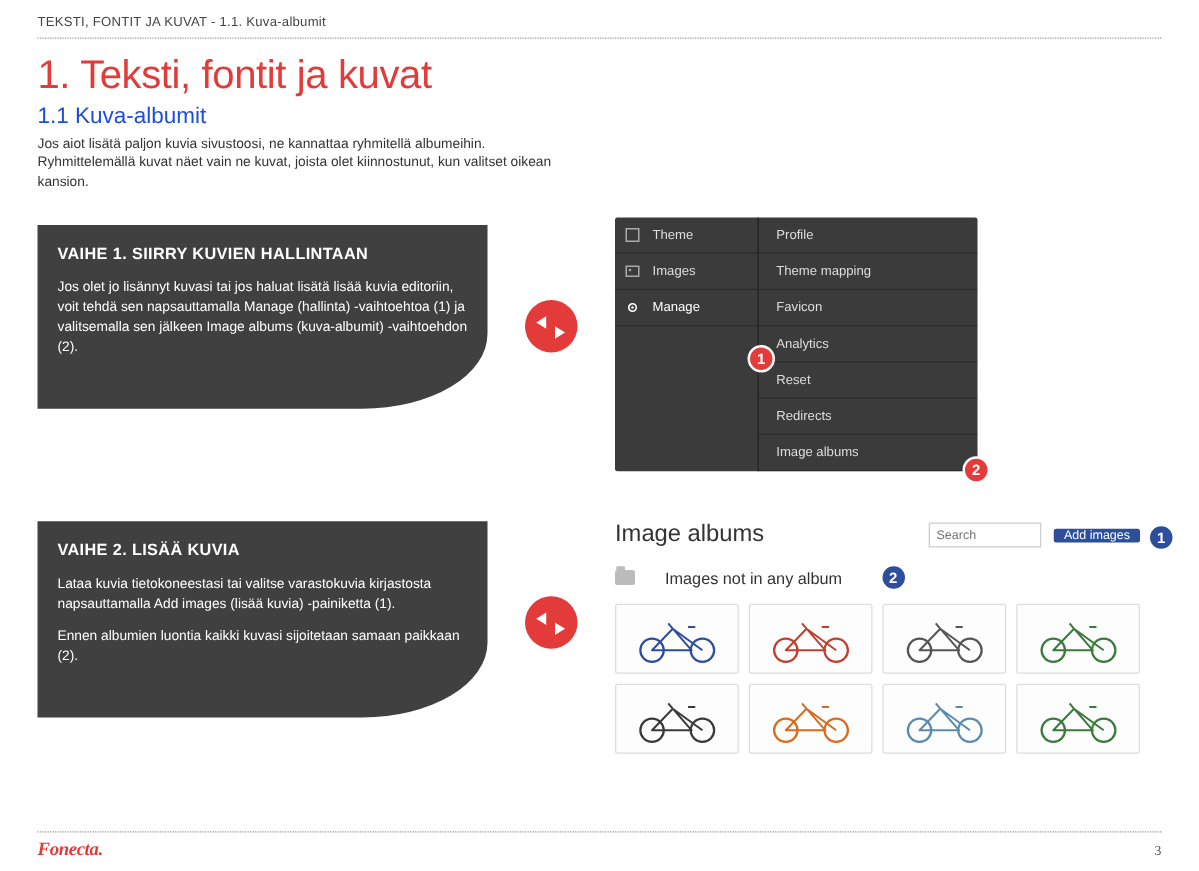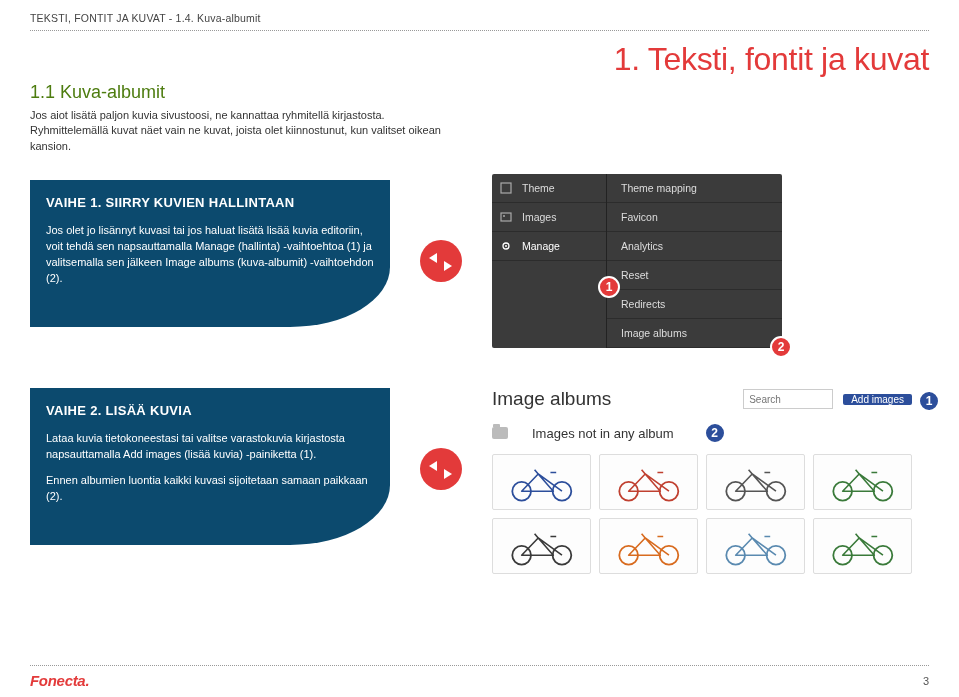--- a/index.html
+++ b/index.html
@@ -21,43 +21,42 @@
   .dotline {
     border-bottom: 1px dotted #999;
     margin-bottom: 10px;
   }
   h1.main-title {
     font-size: 32px;
     font-weight: 300;
     color: #e33a3a;
     margin-bottom: 4px;
     letter-spacing: -0.3px;
-    text-align: right;
   }
   h2.sub-title {
     font-size: 18px;
     font-weight: 400;
-    color: #4d7c0f;
+    color: #1d4ed8;
     margin-bottom: 5px;
   }
   .intro {
     font-size: 11px;
     color: #333;
     line-height: 1.4;
     max-width: 440px;
     margin-bottom: 26px;
   }
   .row {
     display: flex;
     align-items: flex-start;
     gap: 30px;
     margin-bottom: 28px;
   }
   .redbox {
-    background: #0c4a6e;
+    background: #404040;
     color: #fff;
     width: 360px;
     padding: 14px 16px 30px 16px;
     border-radius: 0 0 100px 0 / 0 0 60px 0;
     font-size: 11px;
     line-height: 1.45;
   }
   .redbox .step-title {
     font-size: 13px;
     font-weight: 700;
@@ -147,39 +146,39 @@
   .thumb {
     height: 56px; border: 1px solid #ddd; border-radius: 2px;
     display: flex; align-items: center; justify-content: center;
     background: #fdfdfd;
   }
   .thumb svg { width: 80%; height: 80%; }
 
   .footer {
     position: absolute; left: 30px; right: 30px; bottom: 8px;
   }
-  .footerline { border-top: 1px dotted #999; padding-top: 6px; display:flex; justify-content: space-between; align-items:center;}
+  .footerline { border-top: 1px dotted #999; padding-top: 6px; display:flex; justify-content: space-between; align-items:center;font-family:Liberation Serif, serif;}
   .brand {
     font-size: 15px; font-weight: 700; font-style: italic; color: #e33a3a;
     letter-spacing: -0.3px;
   }
   .brand .dot { color:#e33a3a;}
   .pagenum { font-size: 11px; color:#555; }
   .row2 { margin-top: 40px;}
 </style>
 </head>
 <body>
 
-<div class="breadcrumb">TEKSTI, FONTIT JA KUVAT  -  1.4. Kuva-albumit</div>
+<div class="breadcrumb">TEKSTI, FONTIT JA KUVAT  -  1.1. Kuva-albumit</div>
 <div class="dotline"></div>
 
 <h1 class="main-title">1. Teksti, fontit ja kuvat</h1>
 <h2 class="sub-title">1.1 Kuva-albumit</h2>
 <div class="intro">
-  <span>Jos aiot lisätä paljon kuvia sivustoosi, ne kannattaa ryhmitellä kirjastosta.</span><br>
+  <span>Jos aiot lisätä paljon kuvia sivustoosi, ne kannattaa ryhmitellä albumeihin.</span><br>
   <span>Ryhmittelemällä kuvat näet vain ne kuvat, joista olet kiinnostunut, kun valitset oikean kansion.</span>
 </div>
 
 <div class="row">
   <div class="redbox">
     <div class="step-title">VAIHE 1. SIIRRY KUVIEN HALLINTAAN</div>
     <p>Jos olet jo lisännyt kuvasi tai jos haluat lisätä lisää kuvia editoriin, voit tehdä sen napsauttamalla Manage (hallinta) -vaihtoehtoa (1) ja valitsemalla sen jälkeen Image albums (kuva-albumit) -vaihtoehdon (2).</p>
   </div>
   <div class="arrowcircle"></div>
   <div class="menu-shot">
@@ -199,20 +198,21 @@
       </div>
       <div class="menu-item menu-highlight">
         <svg class="menu-icon" viewBox="0 0 12 12">
             <circle cx="6" cy="6" r="3" fill="none" stroke="#fff" stroke-width="1.3"></circle>
             <circle cx="6" cy="6" r="1" fill="#fff"></circle>
           </svg>
         <span>Manage</span>
       </div>
     </div>
     <div class="menu-col right">
+      <div class="menu-item right-item"><span>Profile</span></div>
       <div class="menu-item right-item"><span>Theme mapping</span></div>
       <div class="menu-item right-item"><span>Favicon</span></div>
       <div class="menu-item right-item"><span>Analytics</span></div>
       <div class="menu-item right-item"><span>Reset</span></div>
       <div class="menu-item right-item"><span>Redirects</span></div>
       <div class="menu-item right-item"><span>Image albums</span></div>
     </div>
     <div class="marker m1a">1</div>
     <div class="marker m2a">2</div>
   </div>

